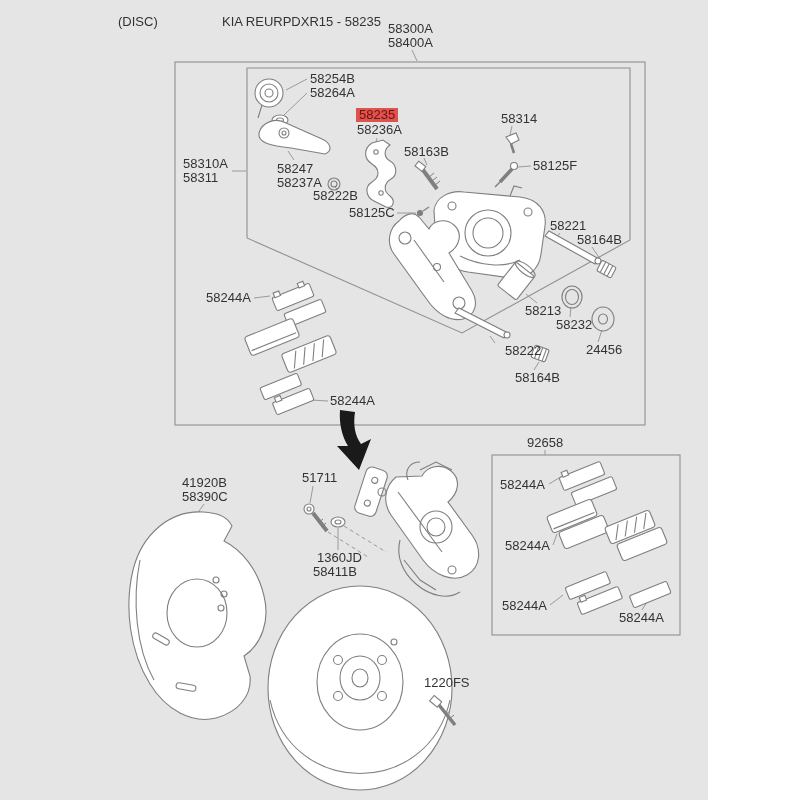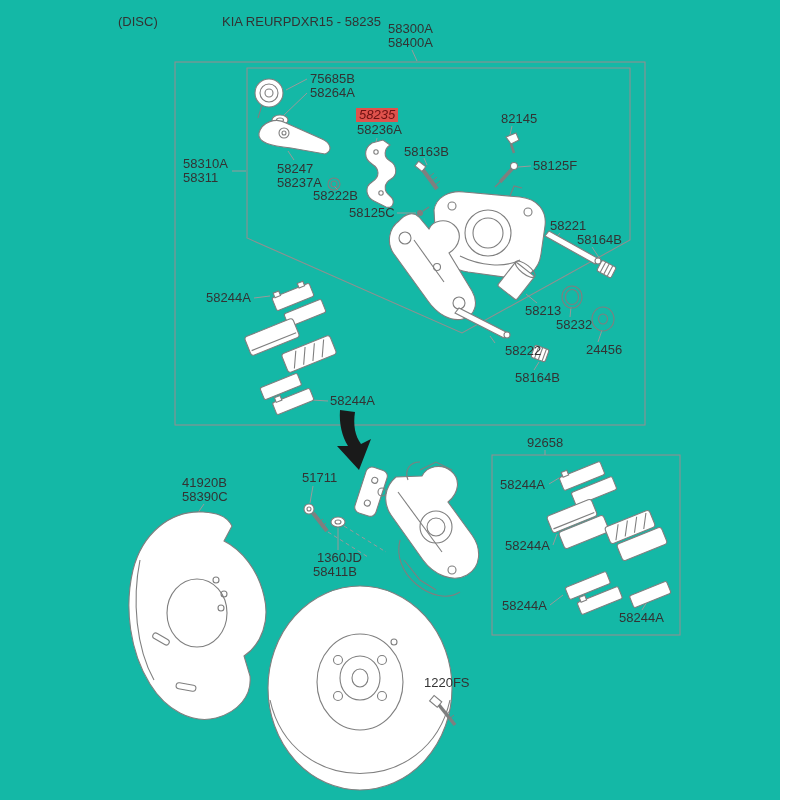--- a/index.html
+++ b/index.html
@@ -2,35 +2,34 @@
 <html style="--hl-bg: #e0524c; --hl-text: #6d1111;"><head>
 <meta charset="utf-8">
 <style>
   * { margin:0; padding:0; box-sizing:border-box; }
   html,body { background:#ffffff; }
   body {
     width:800px; height:800px;
     font-family:"Liberation Sans", sans-serif;
     position:relative;
   }
-  #stage { position:relative; width:780px; height:800px; background:#14b8a6; overflow:hidden; }
+  #stage { position:relative; width:708px; height:800px; background:#e5e5e5; overflow:hidden; }
   #art { position:absolute; left:0; top:0; }
   .lbl {
     position:absolute;
     font-size:13px;
     line-height:14px;
     color:#333;
     white-space:nowrap;
     letter-spacing:0;
   }
   .lbl.hl {
     background:var(--hl-bg,#e0524c);
     color:var(--hl-text,#6d1111);
     padding:0 3px;
-    font-style:italic;
   }
 </style>
 </head>
 <body>
 
 <div id="stage">
 
   <svg id="art" width="800" height="800" viewBox="0 0 800 800">
 
     <g stroke="#909090" fill="none" stroke-width="1.1">
@@ -305,28 +304,28 @@
       <path d="M340,410 L355,412 C353,425 355,436 361,444 L371,439 L359,470 L337,446 L348,446 C342,436 339,424 340,410 Z" fill="#1a1a1a" stroke="none"></path>
     </g>
   </svg>
 
   <div class="lbl" style="left:118px;top:15px">(DISC)</div>
   <div class="lbl" style="left:222px;top:15px">KIA REURPDXR15 - 58235</div>
 
   <div class="lbl" style="left:388px;top:22px">58300A</div>
   <div class="lbl" style="left:388px;top:36px">58400A</div>
 
-  <div class="lbl" style="left:310px;top:72px">75685B</div>
+  <div class="lbl" style="left:310px;top:72px">58254B</div>
   <div class="lbl" style="left:310px;top:86px">58264A</div>
 
   <div class="lbl hl" style="left:356px;top:108px">58235</div>
   <div class="lbl" style="left:357px;top:123px">58236A</div>
 
   <div class="lbl" style="left:404px;top:145px">58163B</div>
-  <div class="lbl" style="left:501px;top:112px">82145</div>
+  <div class="lbl" style="left:501px;top:112px">58314</div>
   <div class="lbl" style="left:533px;top:159px">58125F</div>
 
   <div class="lbl" style="left:183px;top:157px">58310A</div>
   <div class="lbl" style="left:183px;top:171px">58311</div>
 
   <div class="lbl" style="left:277px;top:162px">58247</div>
   <div class="lbl" style="left:277px;top:176px">58237A</div>
 
   <div class="lbl" style="left:313px;top:189px">58222B</div>
   <div class="lbl" style="left:349px;top:206px">58125C</div>

